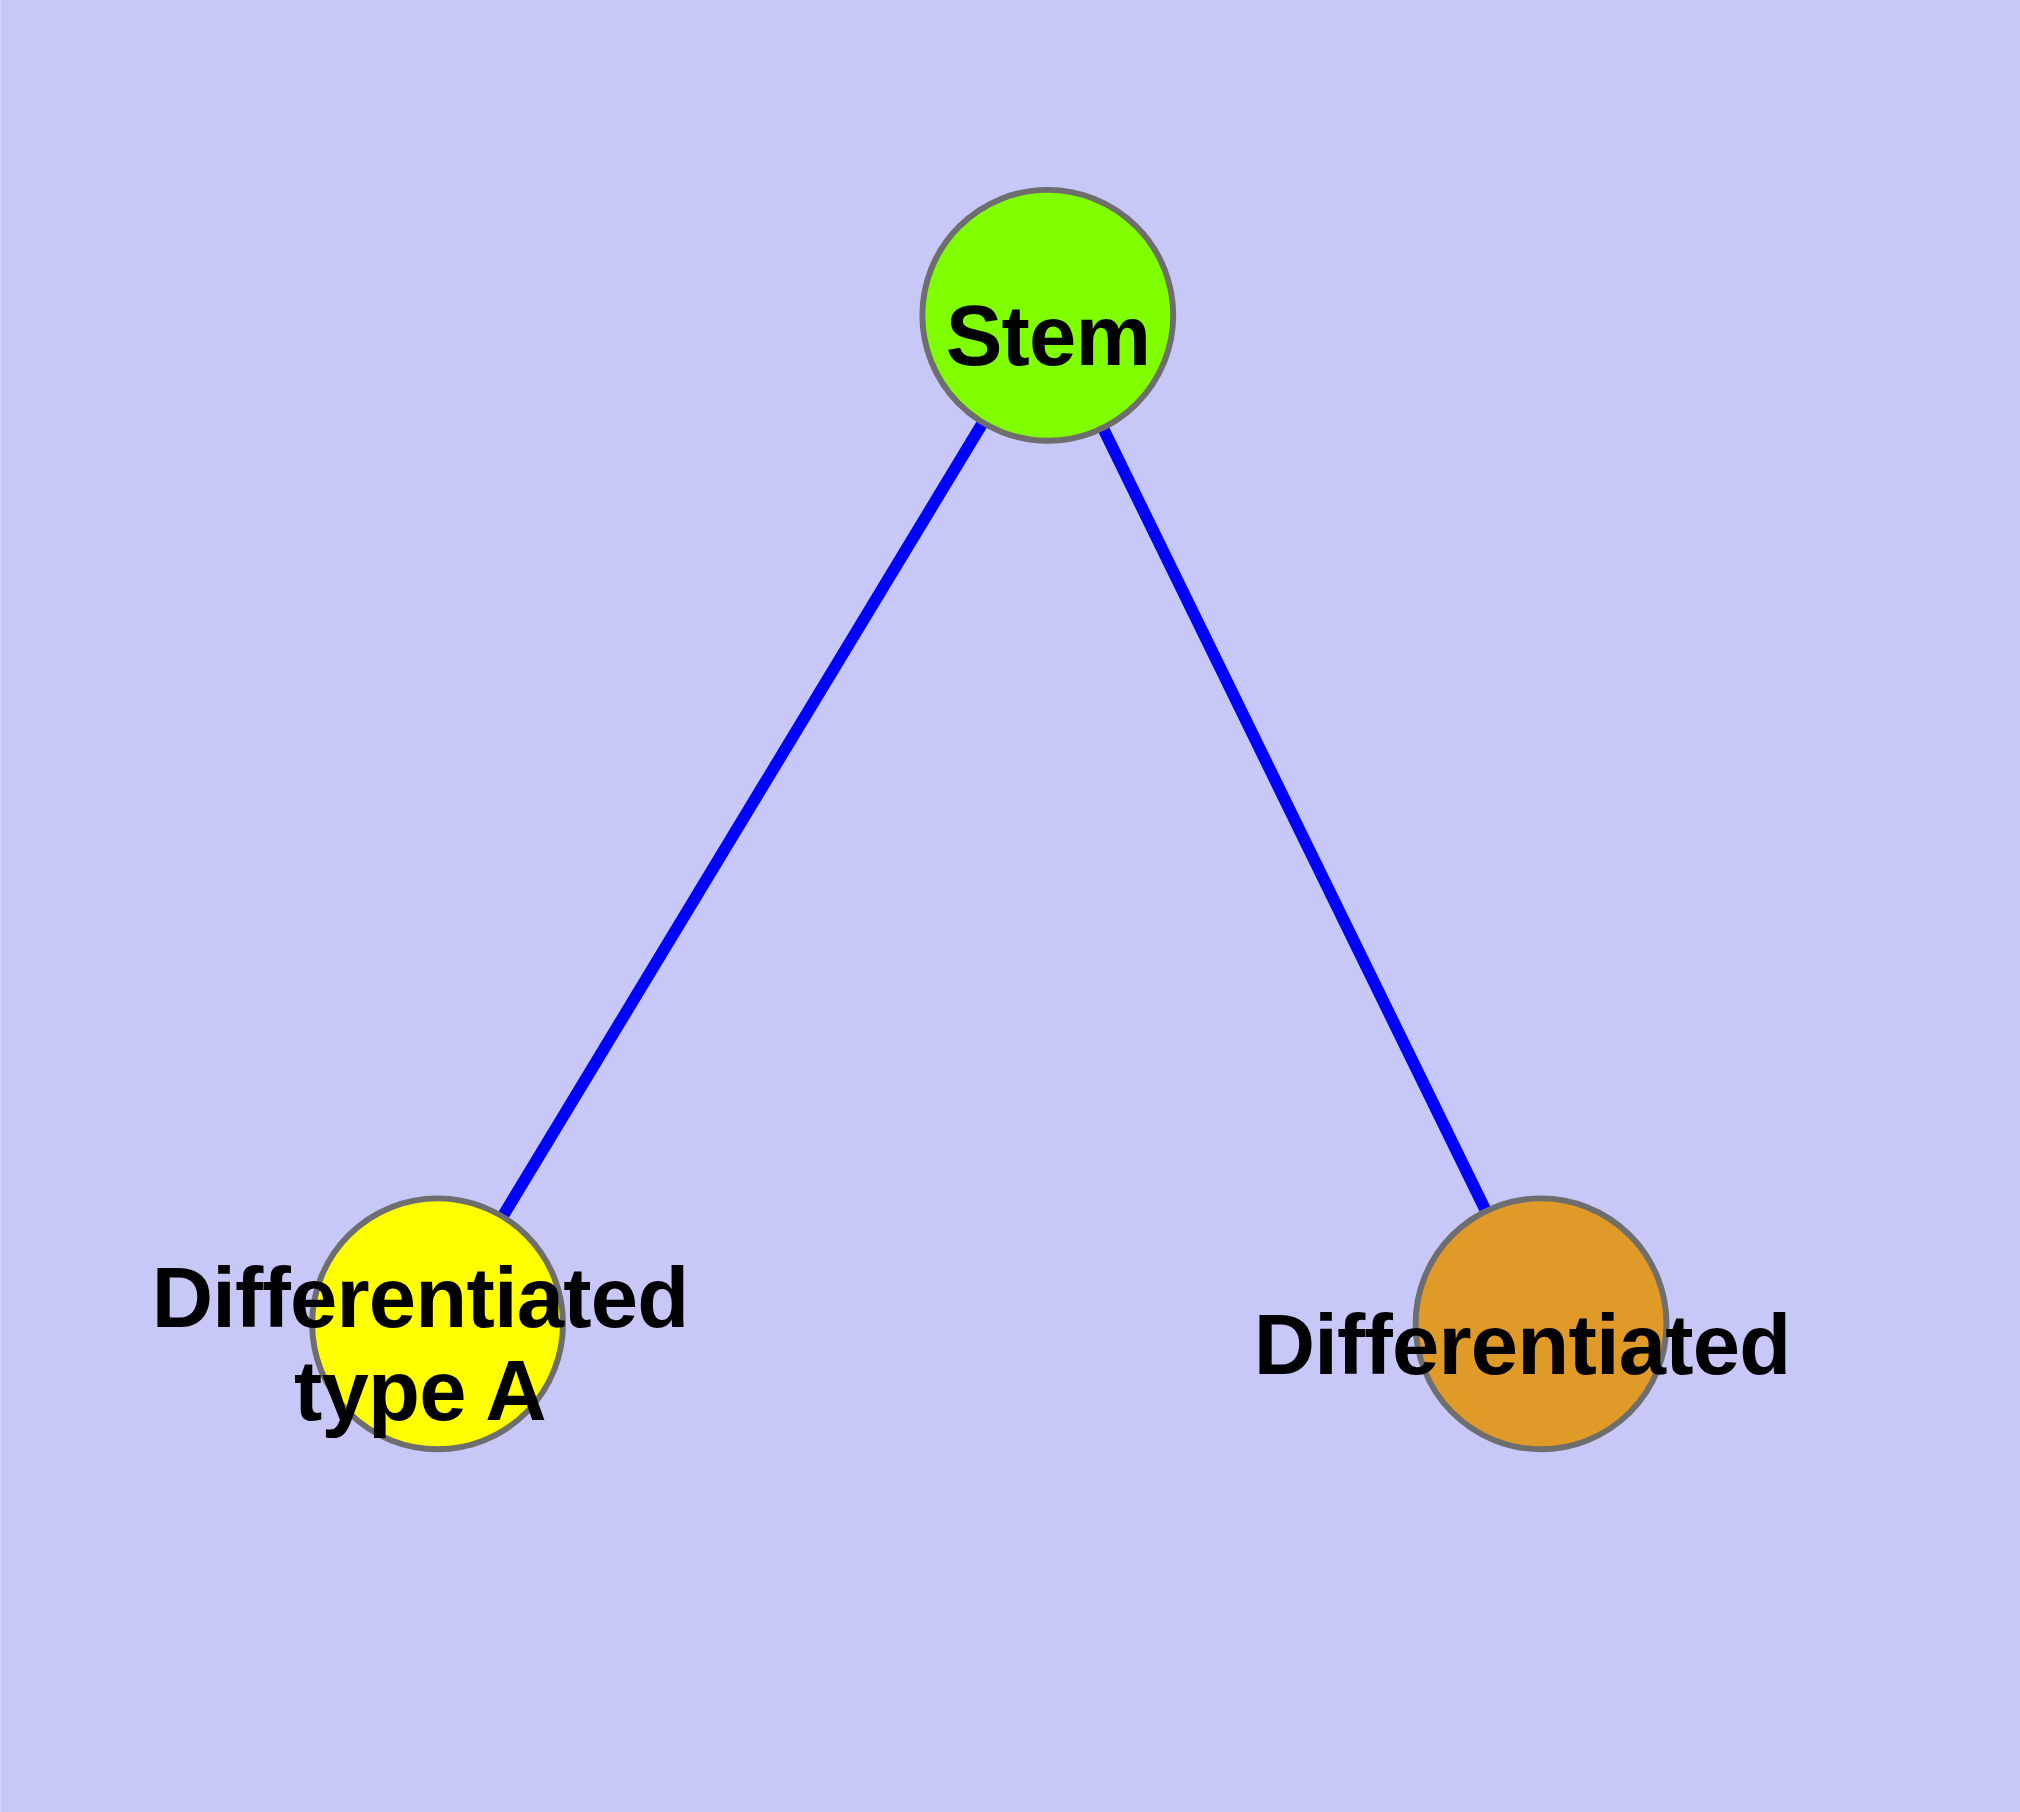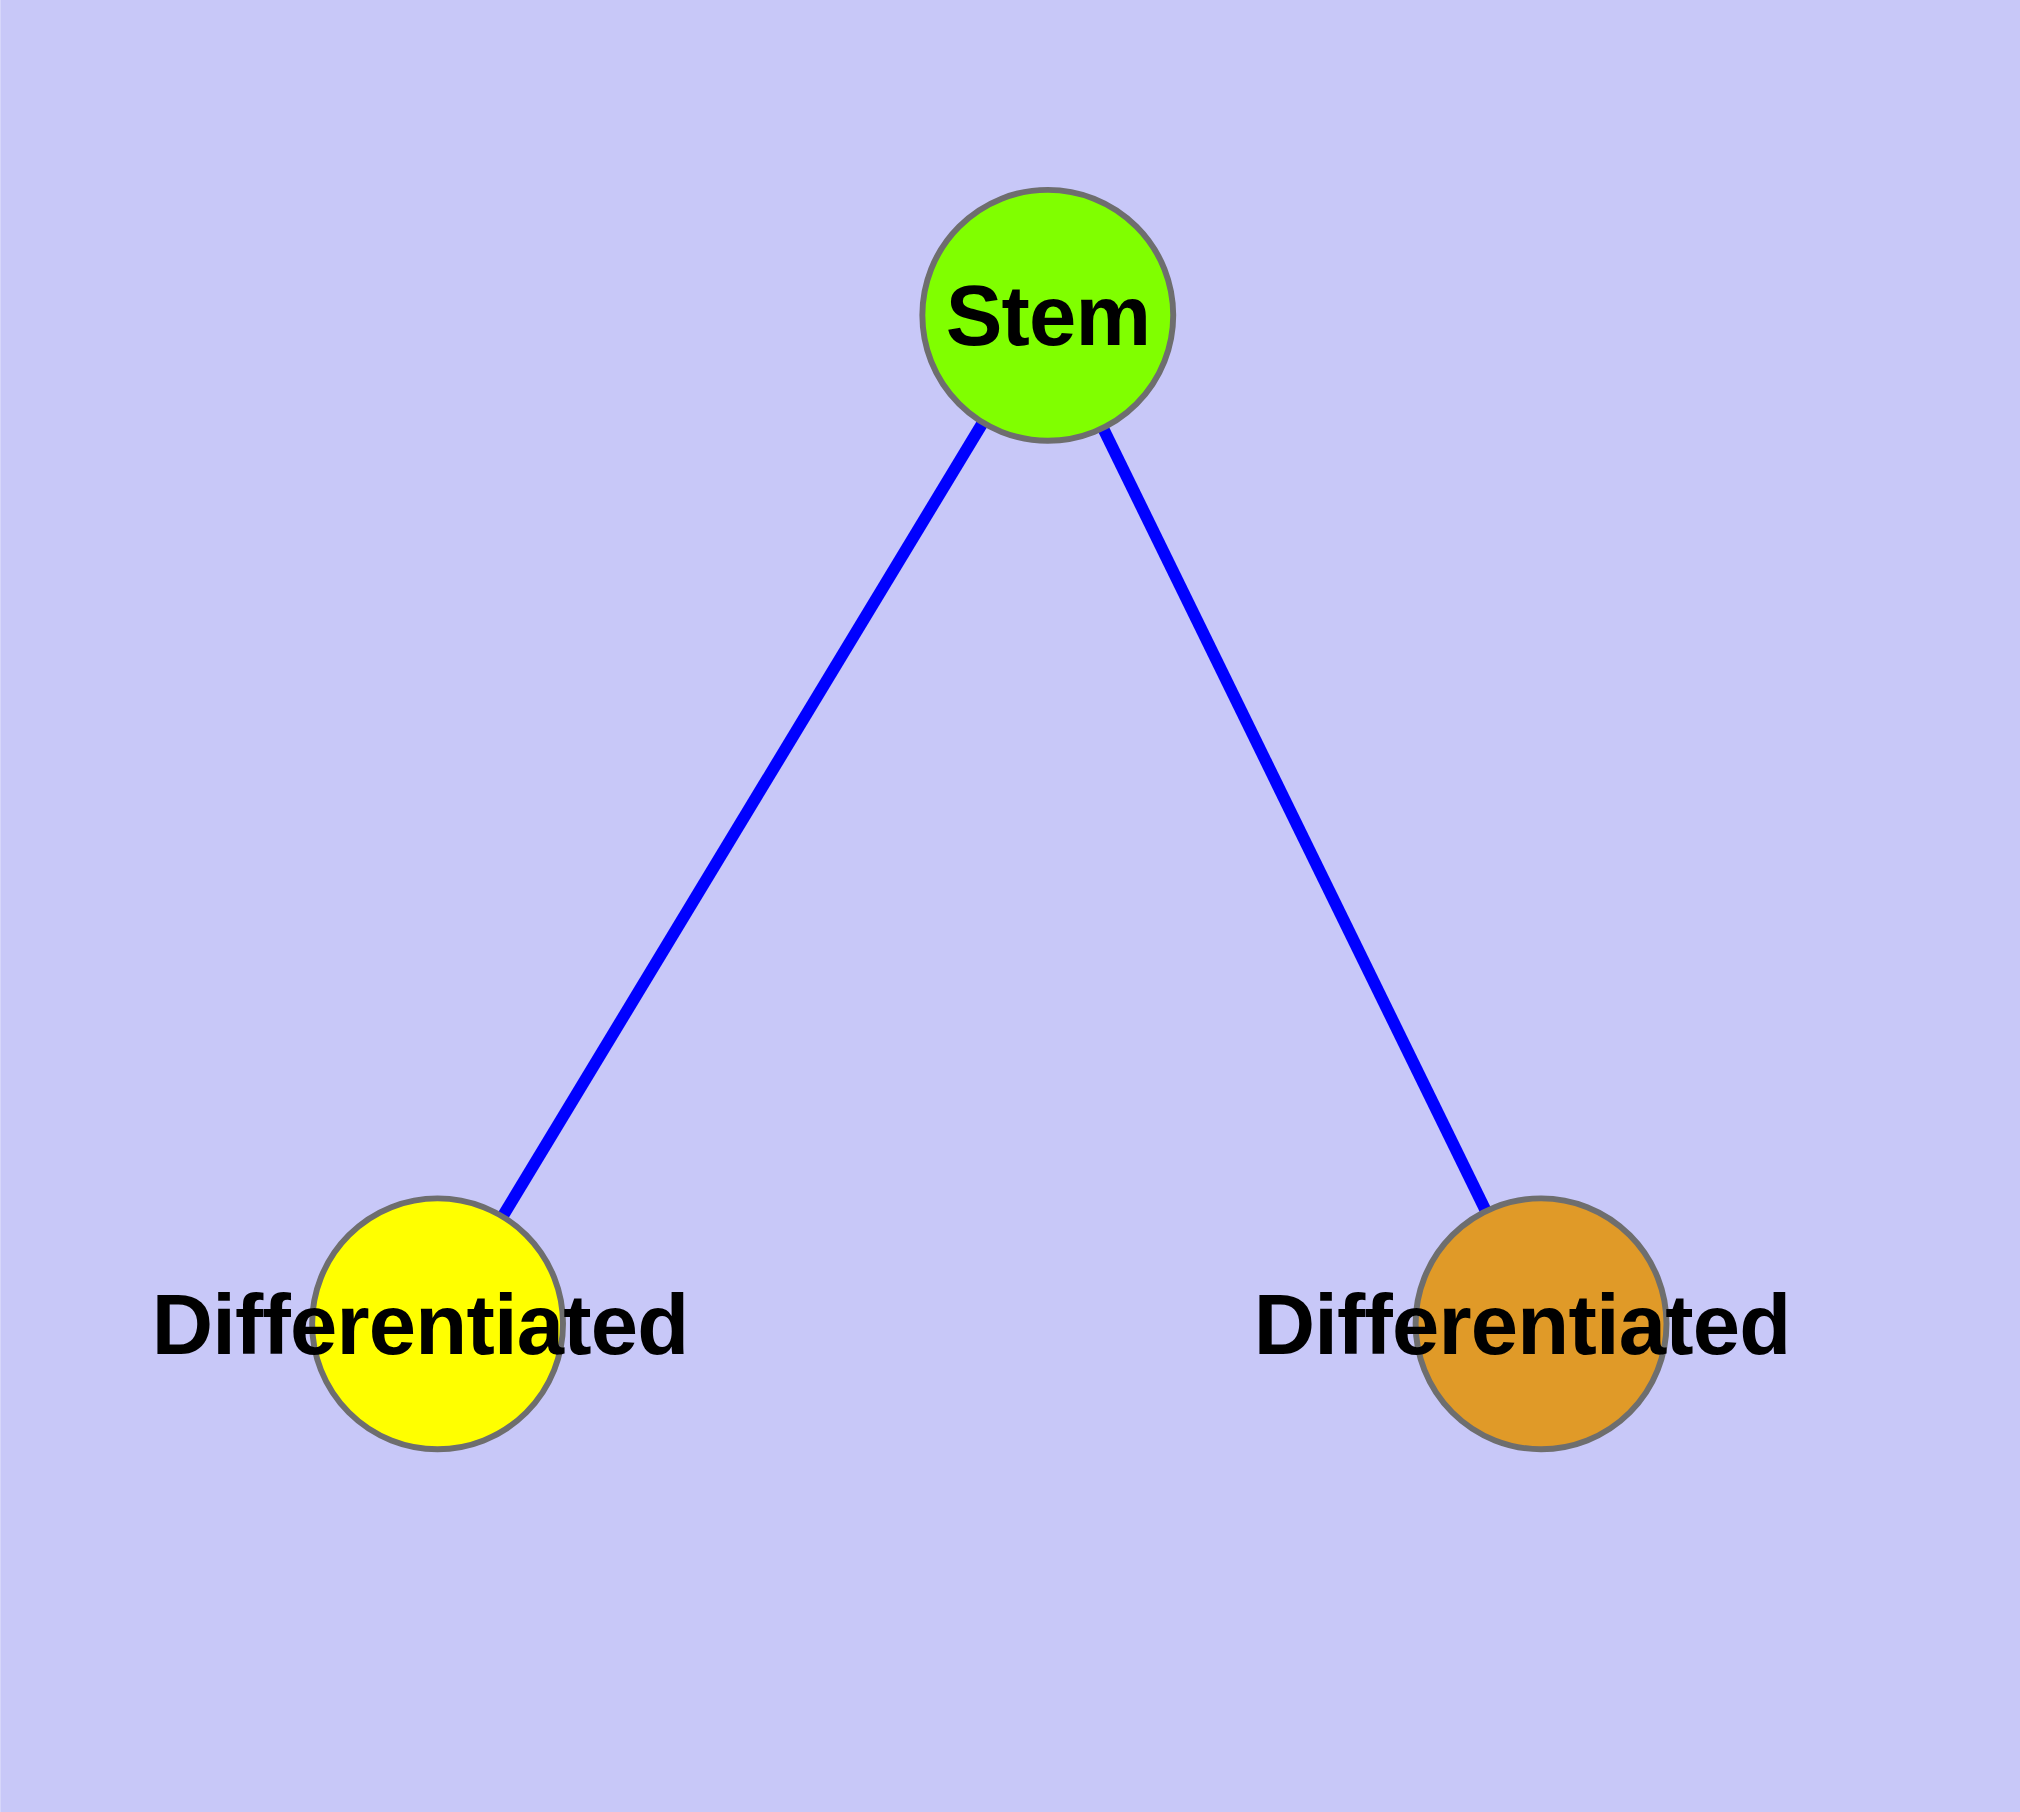--- a/index.html
+++ b/index.html
@@ -41,20 +41,21 @@
     position: absolute;
     color: #000000;
     font-weight: bold;
     font-size: 85px;
     line-height: 93px;
     letter-spacing: -0.8px;
     text-align: center;
     white-space: pre;
     pointer-events: none;
     transform: translate(-50%, -50%);
+    margin-top: 20px;
   }
 </style>
 </head>
 <body>
 
 <div id="canvas" style="width: 2021px; height: 1812px;">
   <div id="plot-area" style="width: 2021px; height: 1812px;">
 
     <svg id="graph-svg" viewBox="0 0 2384 2138" style="width: 2021px; height: 1812px;">
       <rect id="bg-rect" x="0" y="0" width="2384" height="2138" fill="#c8c8f8"></rect>
@@ -66,19 +67,19 @@
 
       <g id="nodes-group">
         <circle class="node-circle" id="node-stem" cx="1236" cy="372" r="148" fill="#80ff00" stroke="#6e6e6e" stroke-width="7"></circle>
         <circle class="node-circle" id="node-diff-a" cx="516" cy="1562" r="148" fill="#ffff00" stroke="#6e6e6e" stroke-width="7"></circle>
         <circle class="node-circle" id="node-diff-b" cx="1818" cy="1562" r="148" fill="#e09a28" stroke="#6e6e6e" stroke-width="7"></circle>
       </g>
     </svg>
 
     <div class="node-label" id="label-stem" style="left: 1048px; top: 315px; color: rgb(0, 0, 0);"><span>Stem</span></div>
 
-    <div class="node-label" id="label-diff-a" style="left: 420px; top: 1324px; color: rgb(0, 0, 0);"><span>Differentiated</span><br></div>
+    <div class="node-label" id="label-diff-a" style="left: 420px; top: 1324px; color: rgb(0, 0, 0);"><span>Differentiated</span><br><span>type A</span></div>
 
     <div class="node-label" id="label-diff-b" style="left: 1522px; top: 1324px; color: rgb(0, 0, 0);"><span>Differentiated</span><br></div>
 
   </div>
 </div>
 
 
 </body></html>

